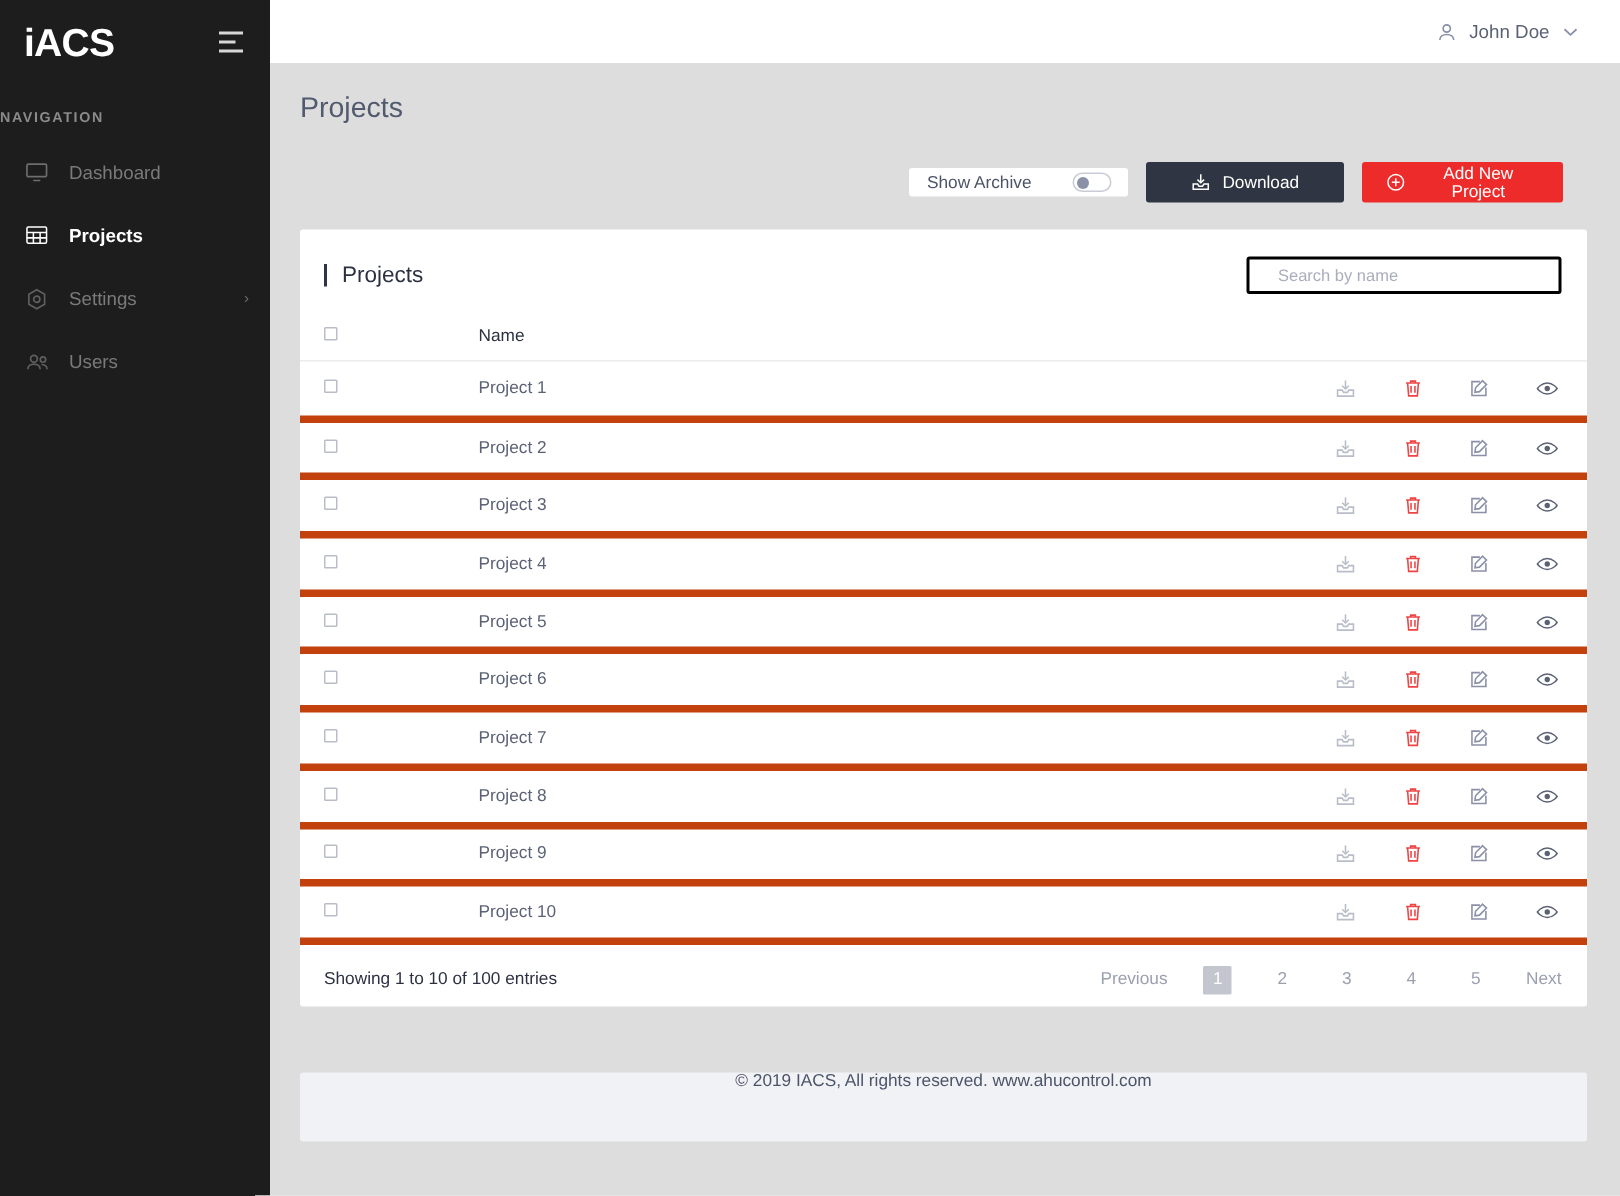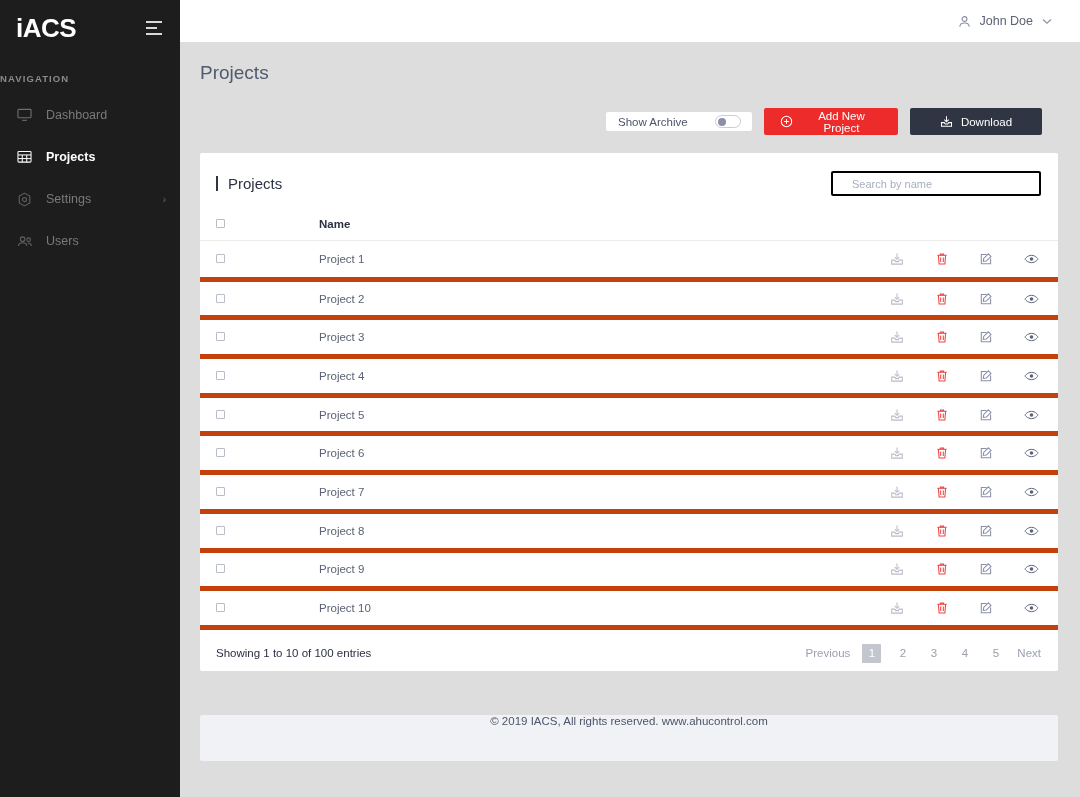--- a/index.html
+++ b/index.html
@@ -171,21 +171,21 @@
     font-family: "Liberation Sans", sans-serif;
     outline: none;
   }
   .search-input::placeholder { color: #a9aebd; }
 
   table { width: 100%; border-collapse: collapse; }
   thead th {
     text-align: left;
     font-size: 11.5px;
     color: #2c3142;
-    font-weight: bold;
+    font-weight: normal;
     padding: 8px 0 10px 0;
     border-bottom: 1px solid #ececec;
   }
   th.c-check, td.c-check { width: 60px; padding-left: 16px; }
   th.c-name, td.c-name { padding-left: 59px; }
   th.c-act, td.c-act { width: 190px; }
   tbody td {
     border-bottom: 5px solid #c2410c;
     font-size: 11.5px;
     color: #5b6275;
@@ -204,21 +204,21 @@
     padding-right: 19px; padding-left: 22px;
   }
   .act-ico { cursor: pointer; display: flex; align-items: center; }
 
   .table-foot {
     display: flex; align-items: center; justify-content: space-between;
     padding: 14px 17px 0 16px;
     font-size: 11.5px;
     color: #2c3142;
   }
-  .pager { display: flex; align-items: center; gap: 0px; text-align: right; }
+  .pager { display: flex; align-items: center; gap: 12px; text-align: right; }
   .pg {
     min-width: 19px; height: 19px;
     display: flex; align-items: center; justify-content: center;
     font-size: 11.5px; color: #9aa0b0;
     cursor: pointer;
     margin-left: 12px;
   }
   .pg.active { background: #c3c6cf; color: #ffffff; border-radius: 1px; }
 
   
@@ -322,39 +322,39 @@
 
       <div class="actions-row">
 
         <div class="archive-toggle">
           <span>Show Archive</span>
           <span class="switch">
             <span class="knob"></span>
           </span>
         </div>
 
-        <button class="btn btn-add">
-          <span>
-            <svg width="13" height="13" viewBox="0 0 14 14" fill="none" stroke="#ffffff" stroke-width="1.1">
-              <circle cx="7" cy="7" r="5.6"></circle>
-              <path d="M7 4.2v5.6M4.2 7h5.6"></path>
-            </svg>
-          </span>
-          <span>Add New Project</span>
-        </button>
-
         <button class="btn btn-download">
           <span>
             <svg width="13" height="13" viewBox="0 0 14 14" fill="none" stroke="#ffffff" stroke-width="1.1">
               <path d="M7 1.3v5.6"></path>
               <path d="M4.6 5.1L7 7.4l2.4-2.3"></path>
               <path d="M1.6 8.2h3.1l1 1.6h2.6l1-1.6h3.1v3.9H1.6z"></path>
             </svg>
           </span>
           <span>Download</span>
+        </button>
+
+        <button class="btn btn-add">
+          <span>
+            <svg width="13" height="13" viewBox="0 0 14 14" fill="none" stroke="#ffffff" stroke-width="1.1">
+              <circle cx="7" cy="7" r="5.6"></circle>
+              <path d="M7 4.2v5.6M4.2 7h5.6"></path>
+            </svg>
+          </span>
+          <span>Add New Project</span>
         </button>
       </div>
 
       <section class="card">
 
         <div class="card-head">
           <div class="card-title-wrap">
             <span class="title-bar"></span>
             <span class="card-title">Projects</span>
           </div>

